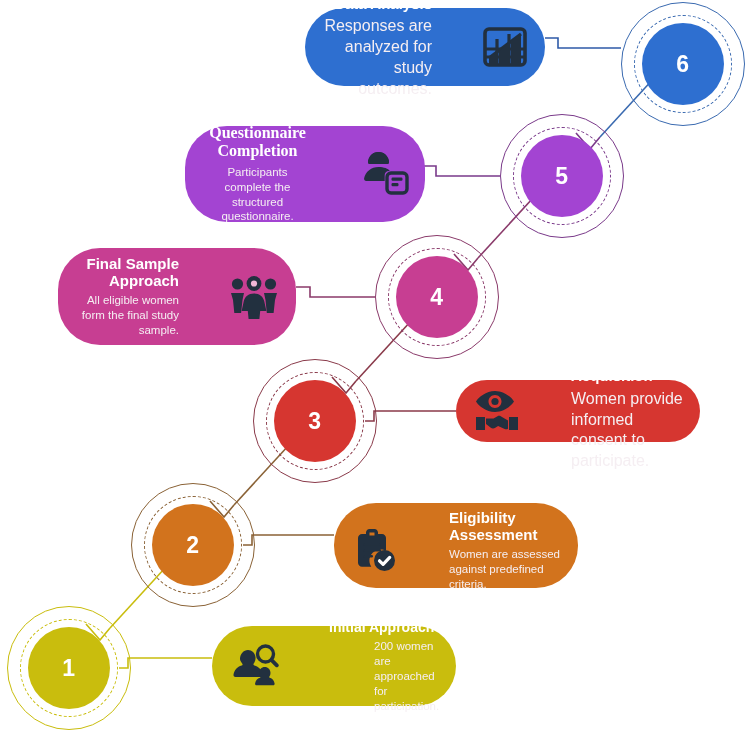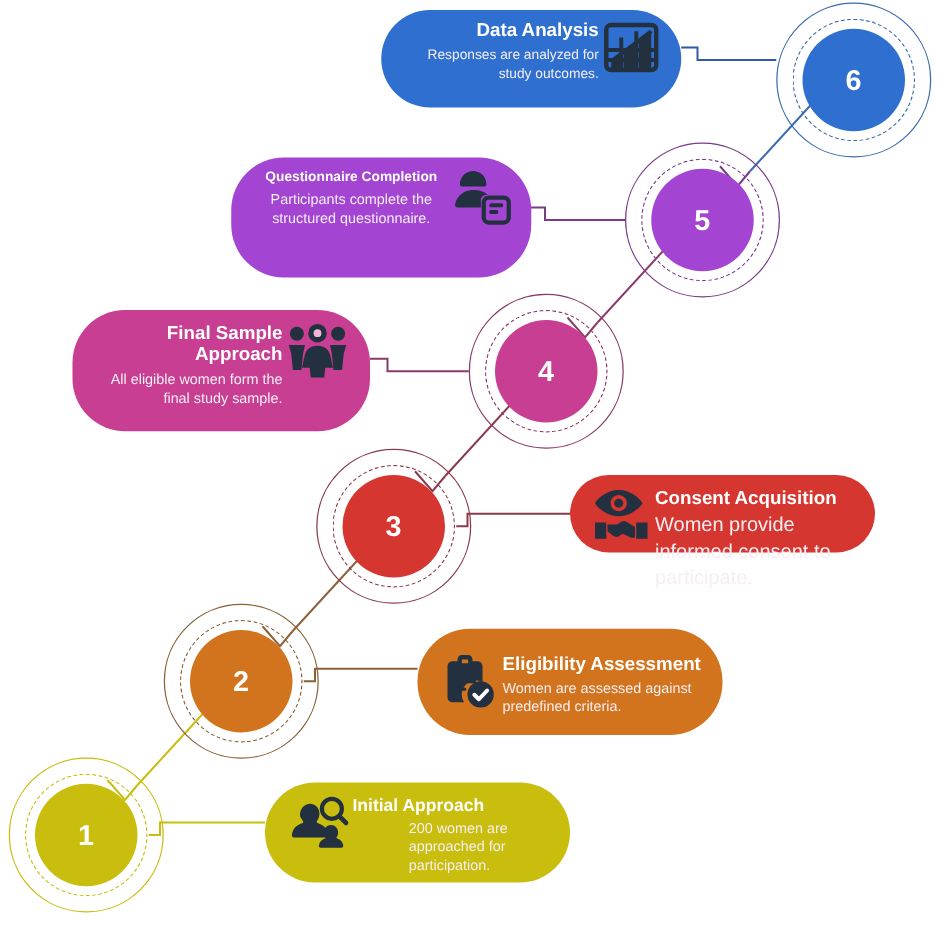--- a/index.html
+++ b/index.html
@@ -8,21 +8,21 @@
   #wires{position:absolute;inset:0;width:750px;height:740px;pointer-events:none;}
 
   .node{position:absolute;width:124px;height:124px;}
   .ring-outer{position:absolute;inset:0;border-radius:50%;border:1.6px solid;box-sizing:border-box;}
   .ring-dashed{position:absolute;left:13px;top:13px;width:98px;height:98px;border-radius:50%;
                border:1.6px dashed;box-sizing:border-box;}
   .disc{position:absolute;left:21px;top:21px;width:82px;height:82px;border-radius:50%;
         display:flex;align-items:center;justify-content:center;}
   .disc span{color:#ffffff;font-size:23px;font-weight:bold;letter-spacing:.5px;}
 
-  .card{position:absolute;border-radius:42px;display:flex;align-items:flex-start;box-sizing:border-box;}
+  .card{position:absolute;border-radius:42px;display:flex;align-items:center;box-sizing:border-box;gap:47px;}
   .card.right-icon{flex-direction:row-reverse;}
   .card .txt{flex:1;display:flex;flex-direction:column;justify-content:center;}
   .card .ttl{color:#ffffff;font-weight:bold;line-height:1.16;}
   .card .sub{color:#f5eef2;line-height:1.3;margin-top:4px;}
   .card .ico{flex:0 0 auto;display:flex;align-items:center;justify-content:center;color:#1f2937;}
   .card .ico svg{display:block;}
 
   
   .align-left .txt{text-align:left;align-items:flex-start;}
   .align-right .txt{text-align:right;align-items:flex-end;}
@@ -191,37 +191,37 @@
           <path d="M19 11.5C19 5.7 14.3 1 8.5 1S-2 5.7-2 11.5h21z" transform="translate(10,0)"></path>
           <path d="M18.5 1C12.7 1 8 5.7 8 11.5c0 .9.7 1.6 1.6 1.6h17.8c.9 0 1.6-.7 1.6-1.6C29 5.7 24.3 1 18.5 1z"></path>
           <path d="M18.5 16c-7.2 0-13 4.6-14.4 11.3-.3 1.4.8 2.7 2.2 2.7h18.4V24c0-2.2 1.8-4 4-4h1.2C28.3 17.6 23.8 16 18.5 16z"></path>
           <rect x="27" y="22" width="20" height="20" rx="4" fill="none" stroke="#22303f" stroke-width="3.4"></rect>
           <rect x="31.5" y="26.5" width="11" height="3.2" rx="1.2"></rect>
           <rect x="31.5" y="32" width="7" height="3.2" rx="1.2"></rect>
         </g>
       </svg>
     </div>
     <div class="txt">
-      <div class="ttl" style="font-size:11px;max-width:150px;">Questionnaire Completion</div>
+      <div class="ttl" style="font-size:16px;max-width:150px;font-family:Liberation Serif, serif;">Questionnaire Completion</div>
       <div class="sub" style="font-size:11.5px;max-width:176px;">Participants complete the structured questionnaire.</div>
     </div>
   </div>
 
   <div class="card right-icon align-right" style="left:305px;top:8px;width:240px;height:78px;background:#2e6fd0;padding:8px 14px 8px 18px;">
     <div class="ico" style="width:52px;">
       <svg width="44" height="44" viewBox="0 0 44 44">
         <g>
           <rect x="2" y="4" width="40" height="36" rx="4" fill="none" stroke="#22303f" stroke-width="3.6"></rect>
           <path d="M6 33 L38 9" stroke="#22303f" stroke-width="3.2" fill="none"></path>
           <path d="M2 24h40M2 32h40M14 14v26M26 9v31" stroke="#22303f" stroke-width="3.2" fill="none"></path>
           <path d="M6 33 L14 27 L14 40 L6 40z" fill="#22303f"></path>
           <path d="M16 26 L26 18 L26 40 L16 40z" fill="#22303f"></path>
           <path d="M28 16 L38 9 L38 40 L28 40z" fill="#22303f"></path>
         </g>
       </svg>
     </div>
     <div class="txt">
       <div class="ttl" style="font-size:15px;">Data Analysis</div>
-      <div class="sub" style="font-size:11px;max-width:166px;">Responses are analyzed for study outcomes.</div>
+      <div class="sub" style="font-size:16px;max-width:166px;">Responses are analyzed for study outcomes.</div>
     </div>
   </div>
 
 </div>
 
 </body></html>

